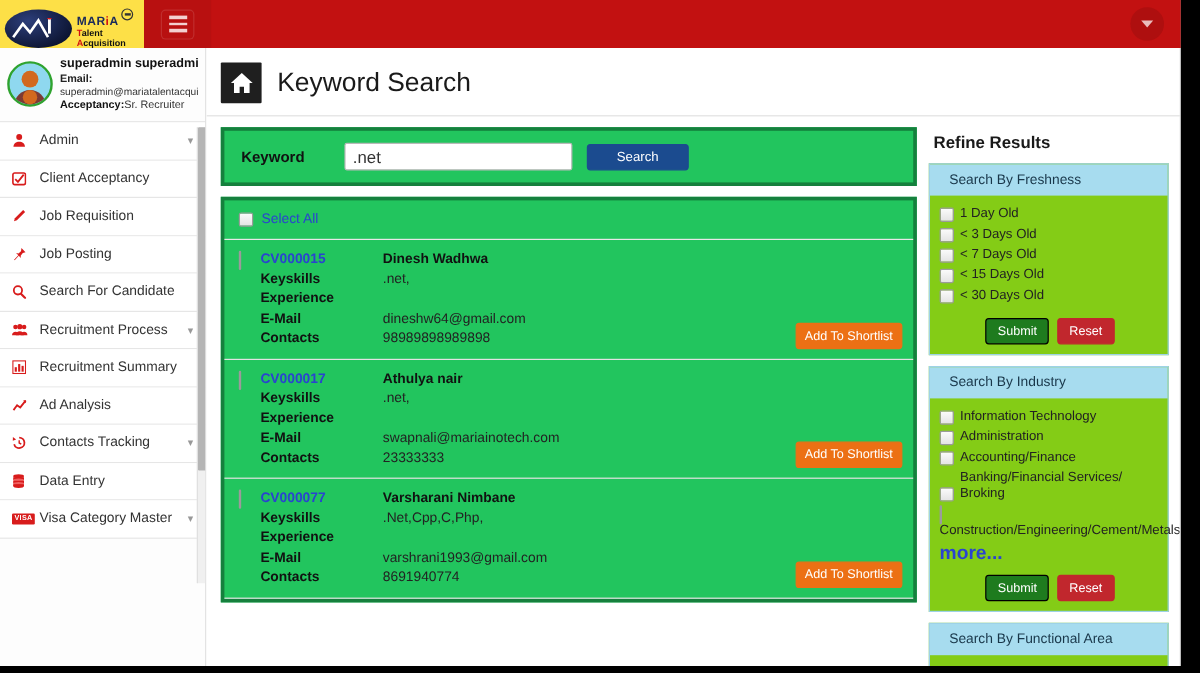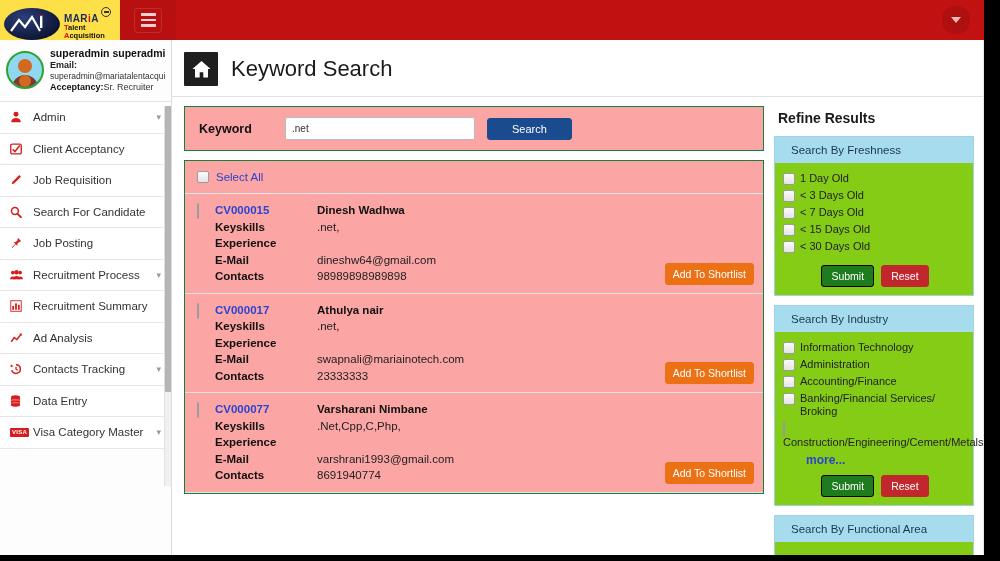--- a/index.html
+++ b/index.html
@@ -202,36 +202,36 @@
   }
 
   .content {
     padding: 9px 13px 0 12px;
     display: flex; gap: 10px;
   }
   .left-col { width: 580px; flex: none; }
   .right-col { width: 200px; flex: none; }
 
   .panel {
-    border: 1px solid #15803d;
-    background: #fca5a5;
+    border: 3px solid #15803d;
+    background: #22c55e;
   }
   .kw-row {
     display: flex; align-items: center;
     padding: 10px 10px 10px 14px;
     gap: 0;
   }
   .kw-label {
     font-size: 12.5px; font-weight: bold; color: #111;
     width: 86px; flex: none;
   }
   .kw-input {
     width: 190px; height: 23px;
     border: 1px solid #b9b9b9; border-radius: 2px;
-    padding: 0 6px; font-size: 10px; color: #333;
+    padding: 0 6px; font-size: 14px; color: #333;
     font-family: "Liberation Sans", sans-serif;
     background: #fff; outline: none;
   }
   .btn-search {
     margin-left: 12px;
     background: #1b4b8f; color: #fff;
     border: 1px solid #1b4b8f; border-radius: 3px;
     font-size: 11px; padding: 4px 24px;
     font-family: "Liberation Sans", sans-serif;
     cursor: pointer;
@@ -291,29 +291,29 @@
     margin-bottom: 9px;
   }
   .facet-head {
     background: #a7dcef;
     color: #19374a;
     font-size: 11.5px;
     padding: 7px 0 7px 16px;
   }
   .facet-body { padding: 9px 6px 8px 8px; }
   .facet-opt {
-    display: flex; align-items: flex-start;
+    display: flex; align-items: flex-end;
     gap: 5px; margin-bottom: 4px;
   }
   .facet-opt .cb { margin-top: 1px; }
   .facet-opt span.txt { font-size: 11px; color: #222; line-height: 13px; }
   .facet-opt.wrapped { display: block; }
   .facet-opt.wrapped .cb { margin-bottom: 2px; }
   .facet-opt.wrapped span.txt { display: block; font-size: 11px; }
-  .more-link { color: #2a43d0; font-size: 12px; font-weight: bold; margin-left: 23px; }
+  .more-link { color: #2a43d0; font-size: 16px; font-weight: bold; }
   .facet-actions {
     display: flex; justify-content: center; gap: 7px;
     padding-top: 8px;
   }
   .btn-green {
     background: #1e7b1e; color: #fff; border: 1px solid #000000;
     border-radius: 3px; font-size: 10.5px; padding: 4px 9px;
     font-family: "Liberation Sans", sans-serif; cursor: pointer;
   }
   .btn-red {
@@ -418,34 +418,34 @@
           <svg width="12" height="12" viewBox="0 0 16 16">
               <path d="M12.4 1.4 L14.6 3.6 L5.4 12.8 L2.2 13.8 L3.2 10.6 Z" fill="#d81c1c"></path>
             </svg>
         </span>
         <span class="mi-label">Job Requisition</span>
       </div>
 
       <div class="menu-item">
         <span class="mi-icon">
           <svg width="12" height="12" viewBox="0 0 16 16">
+              <path d="M10.5 1 L15 5.5 L12 6.5 L9.6 9.4 L10 12 L7.5 9.5 L3 14.6 L2.3 13.9 L7 9 L4.5 6.5 L7.2 6.9 L10 4.5 Z" fill="#d81c1c"></path>
+            </svg>
+        </span>
+        <span class="mi-label">Job Posting</span>
+      </div>
+
+      <div class="menu-item">
+        <span class="mi-icon">
+          <svg width="12" height="12" viewBox="0 0 16 16">
               <circle cx="6.6" cy="6.6" r="4.6" fill="none" stroke="#d81c1c" stroke-width="2"></circle>
               <path d="M10.2 10.6 L14.6 15" stroke="#d81c1c" stroke-width="2.4" stroke-linecap="round"></path>
             </svg>
         </span>
         <span class="mi-label">Search For Candidate</span>
-      </div>
-
-      <div class="menu-item">
-        <span class="mi-icon">
-          <svg width="12" height="12" viewBox="0 0 16 16">
-              <path d="M10.5 1 L15 5.5 L12 6.5 L9.6 9.4 L10 12 L7.5 9.5 L3 14.6 L2.3 13.9 L7 9 L4.5 6.5 L7.2 6.9 L10 4.5 Z" fill="#d81c1c"></path>
-            </svg>
-        </span>
-        <span class="mi-label">Job Posting</span>
       </div>
 
       <div class="menu-item">
         <span class="mi-icon">
           <svg width="13" height="12" viewBox="0 0 18 14">
               <circle cx="4" cy="3.6" r="2.6" fill="#d81c1c"></circle>
               <circle cx="14" cy="3.6" r="2.6" fill="#d81c1c"></circle>
               <circle cx="9" cy="3.2" r="3" fill="#d81c1c"></circle>
               <path d="M0 13c0-2.6 1.8-4 4-4s4 1.4 4 4z" fill="#d81c1c"></path>
               <path d="M10 13c0-2.6 1.8-4 4-4s4 1.4 4 4z" fill="#d81c1c"></path>

